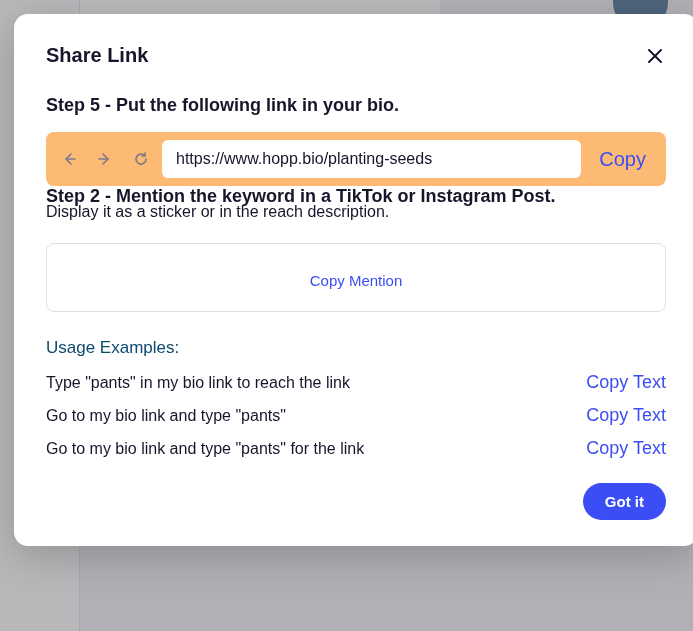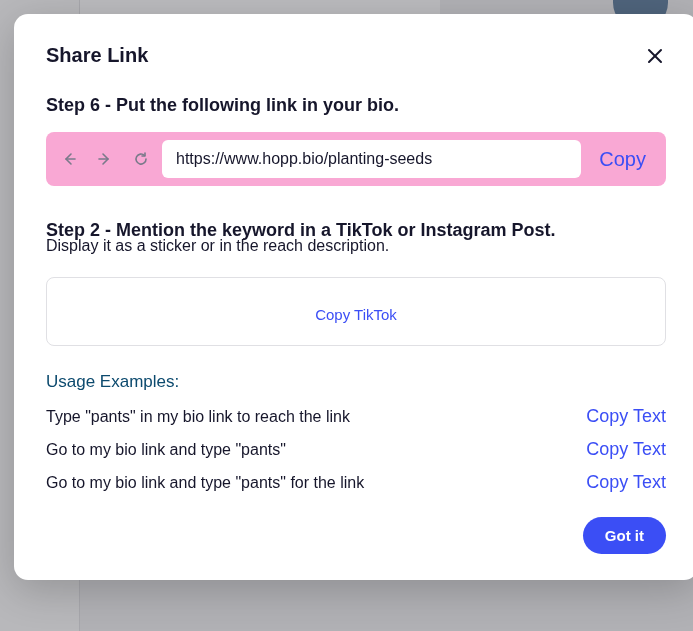--- a/index.html
+++ b/index.html
@@ -81,27 +81,26 @@
       align-items: center;
       justify-content: center;
     }
     .step-heading {
       font-size: 18px;
       font-weight: 700;
       color: #16162b;
       margin-bottom: 16px;
     }
     .url-bar {
-      background: #f9a8d4;
+      background: #fdba74;
       border-radius: 8px;
       padding: 8px;
       display: flex;
       align-items: center;
       gap: 6px;
-      margin-bottom: 34px;
     }
     .nav-icon {
       width: 30px;
       height: 30px;
       display: flex;
       align-items: center;
       justify-content: center;
       color: #7a7a8a;
     }
     .url-input {
@@ -197,21 +196,21 @@
   <div class="modal-header">
     <div class="modal-title">Share Link</div>
     <div class="close-btn">
       <svg width="16" height="16" viewBox="0 0 16 16" stroke="currentColor" stroke-width="2" fill="none" stroke-linecap="round">
         <line x1="2" y1="2" x2="14" y2="14"></line>
         <line x1="14" y1="2" x2="2" y2="14"></line>
       </svg>
     </div>
   </div>
 
-  <div class="step-heading">Step 6 - Put the following link in your bio.</div>
+  <div class="step-heading">Step 5 - Put the following link in your bio.</div>
 
   <div class="url-bar">
     <div class="nav-icon">
       <svg width="16" height="16" viewBox="0 0 16 16" stroke="currentColor" stroke-width="1.6" fill="none" stroke-linecap="round" stroke-linejoin="round">
         <path d="M10 3 L5 8 L10 13"></path>
         <line x1="5" y1="8" x2="14" y2="8"></line>
       </svg>
     </div>
     <div class="nav-icon">
       <svg width="16" height="16" viewBox="0 0 16 16" stroke="currentColor" stroke-width="1.6" fill="none" stroke-linecap="round" stroke-linejoin="round">
@@ -226,21 +225,21 @@
       </svg>
     </div>
     <input class="url-input" type="text" readonly="" value="https://www.hopp.bio/planting-seeds" style="">
     <div class="copy-link">Copy</div>
   </div>
 
   <div class="step-heading" style="margin-bottom:6px;">Step 2 - Mention the keyword in a TikTok or Instagram Post.</div>
   <div class="step-sub">Display it as a sticker or in the reach description.</div>
 
   <div class="keyword-box">
-    <div class="copy-keyword">Copy TikTok</div>
+    <div class="copy-keyword">Copy Mention</div>
   </div>
 
   <div class="usage-title">Usage Examples:</div>
 
   <div class="example-row">
     <div class="example-text">Type "pants" in my bio link to reach the link</div>
     <div class="copy-text">Copy Text</div>
   </div>
   <div class="example-row">
     <div class="example-text">Go to my bio link and type "pants"</div>

